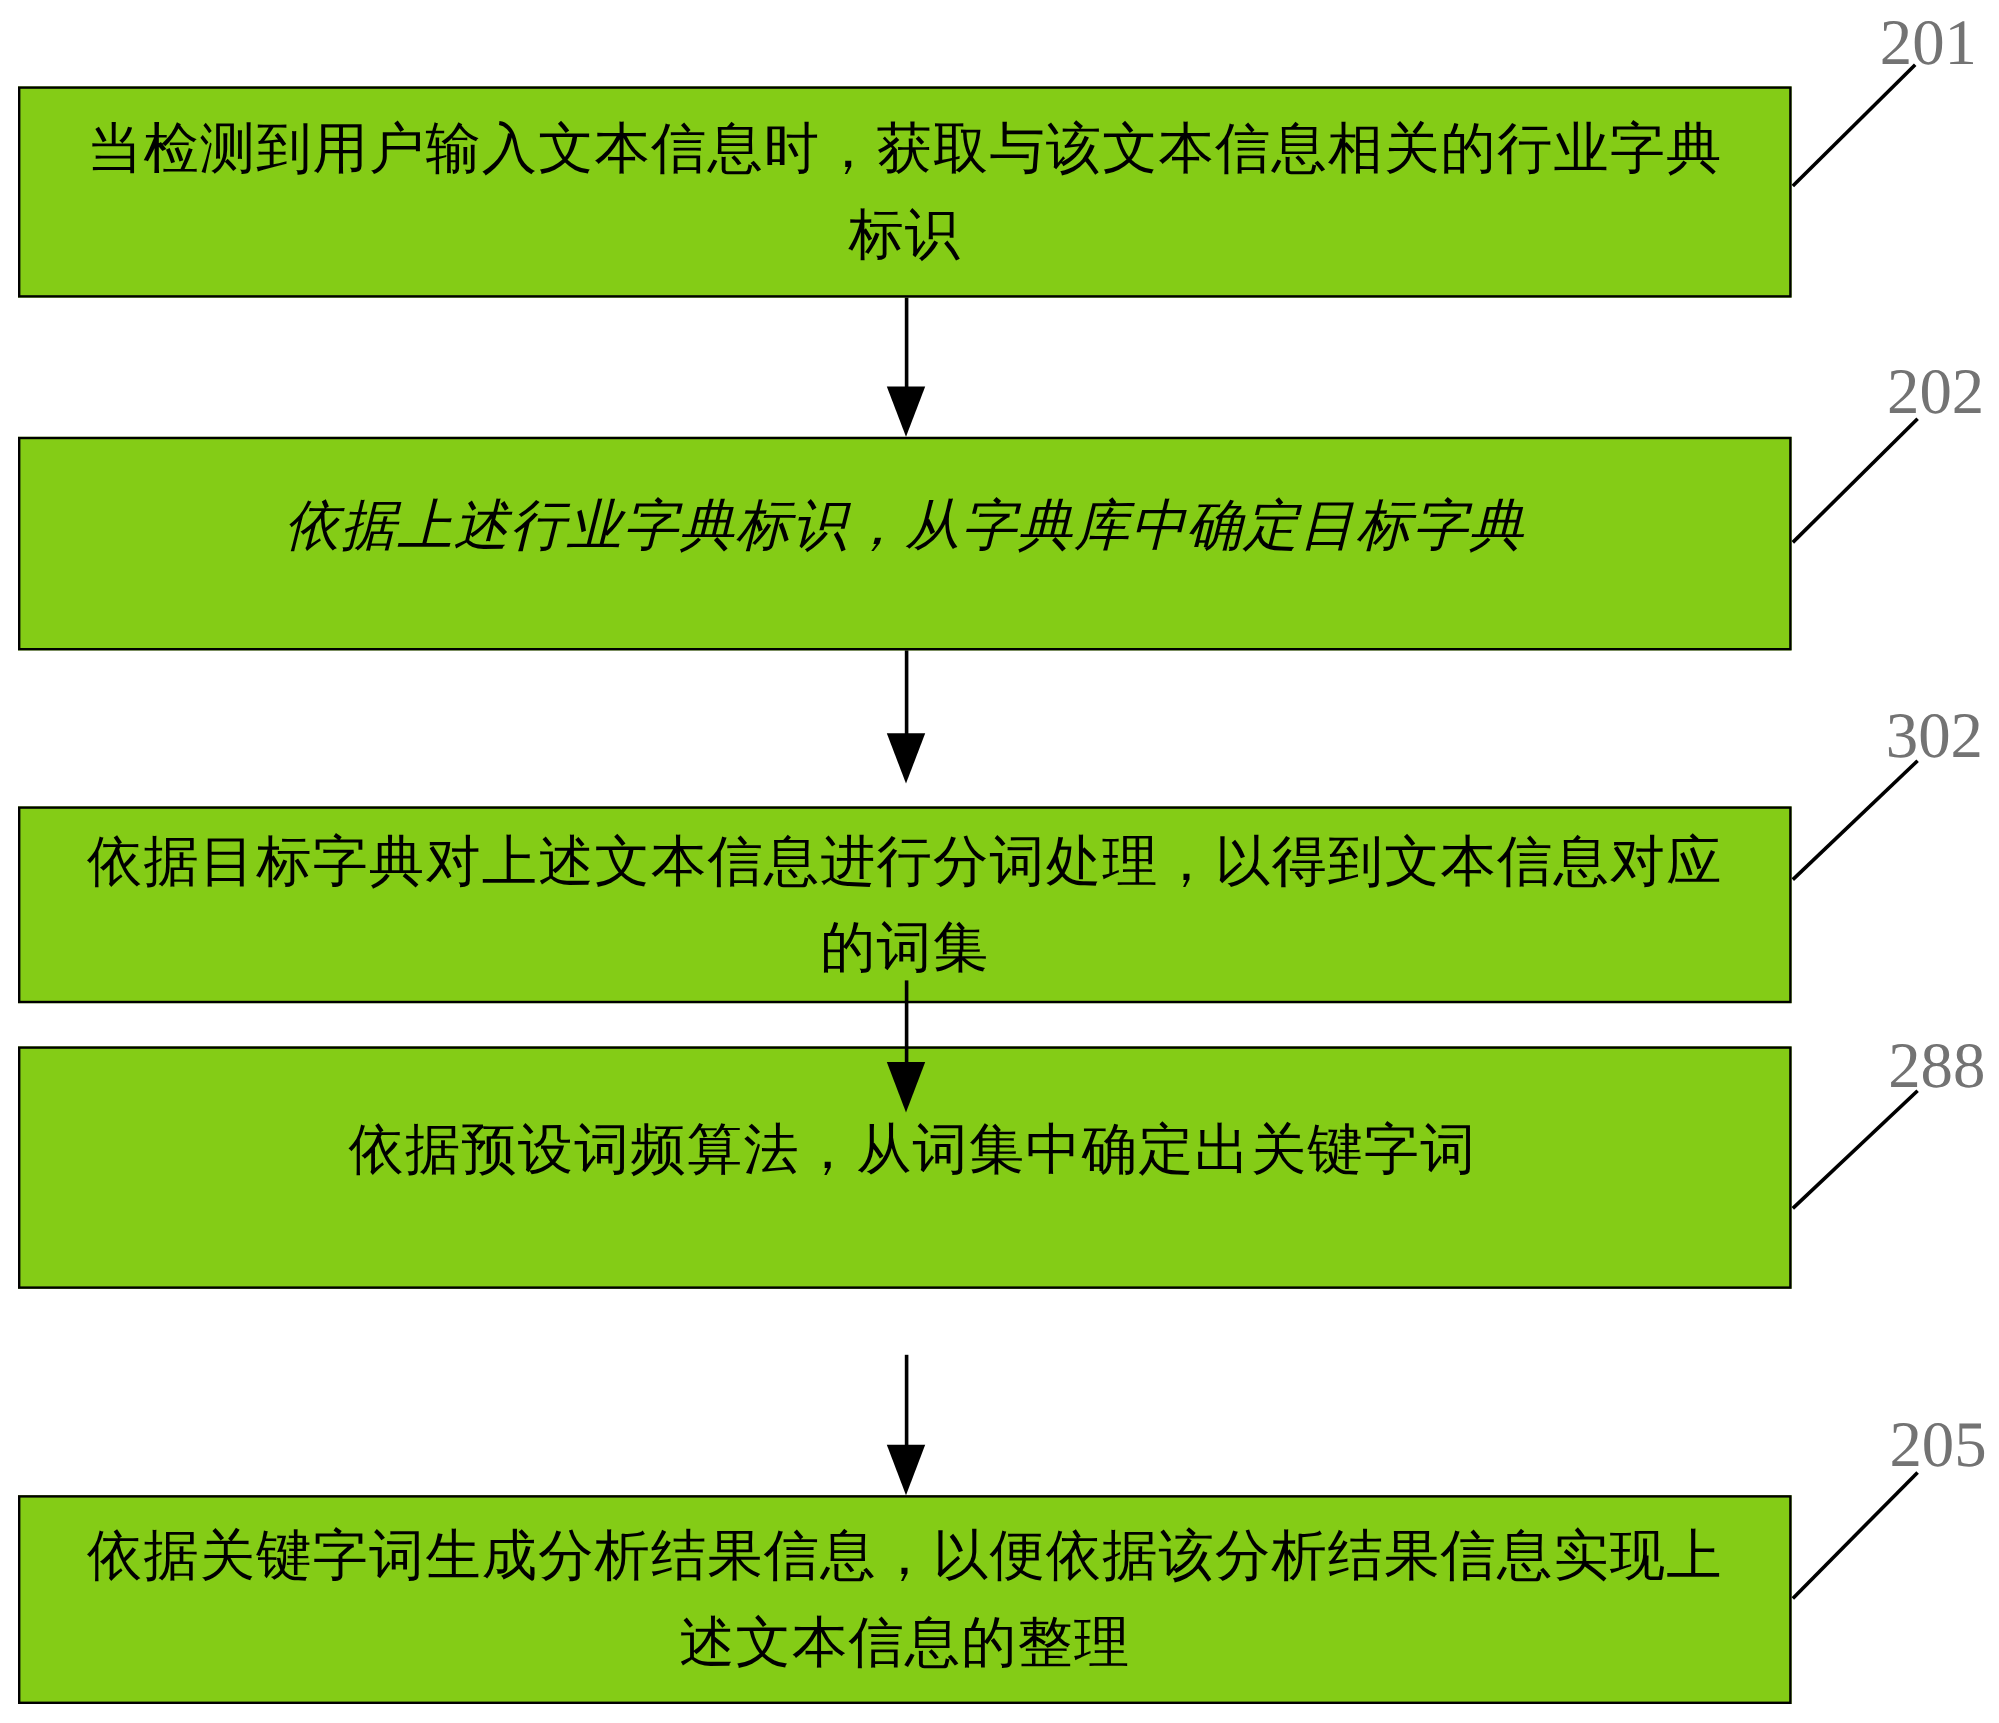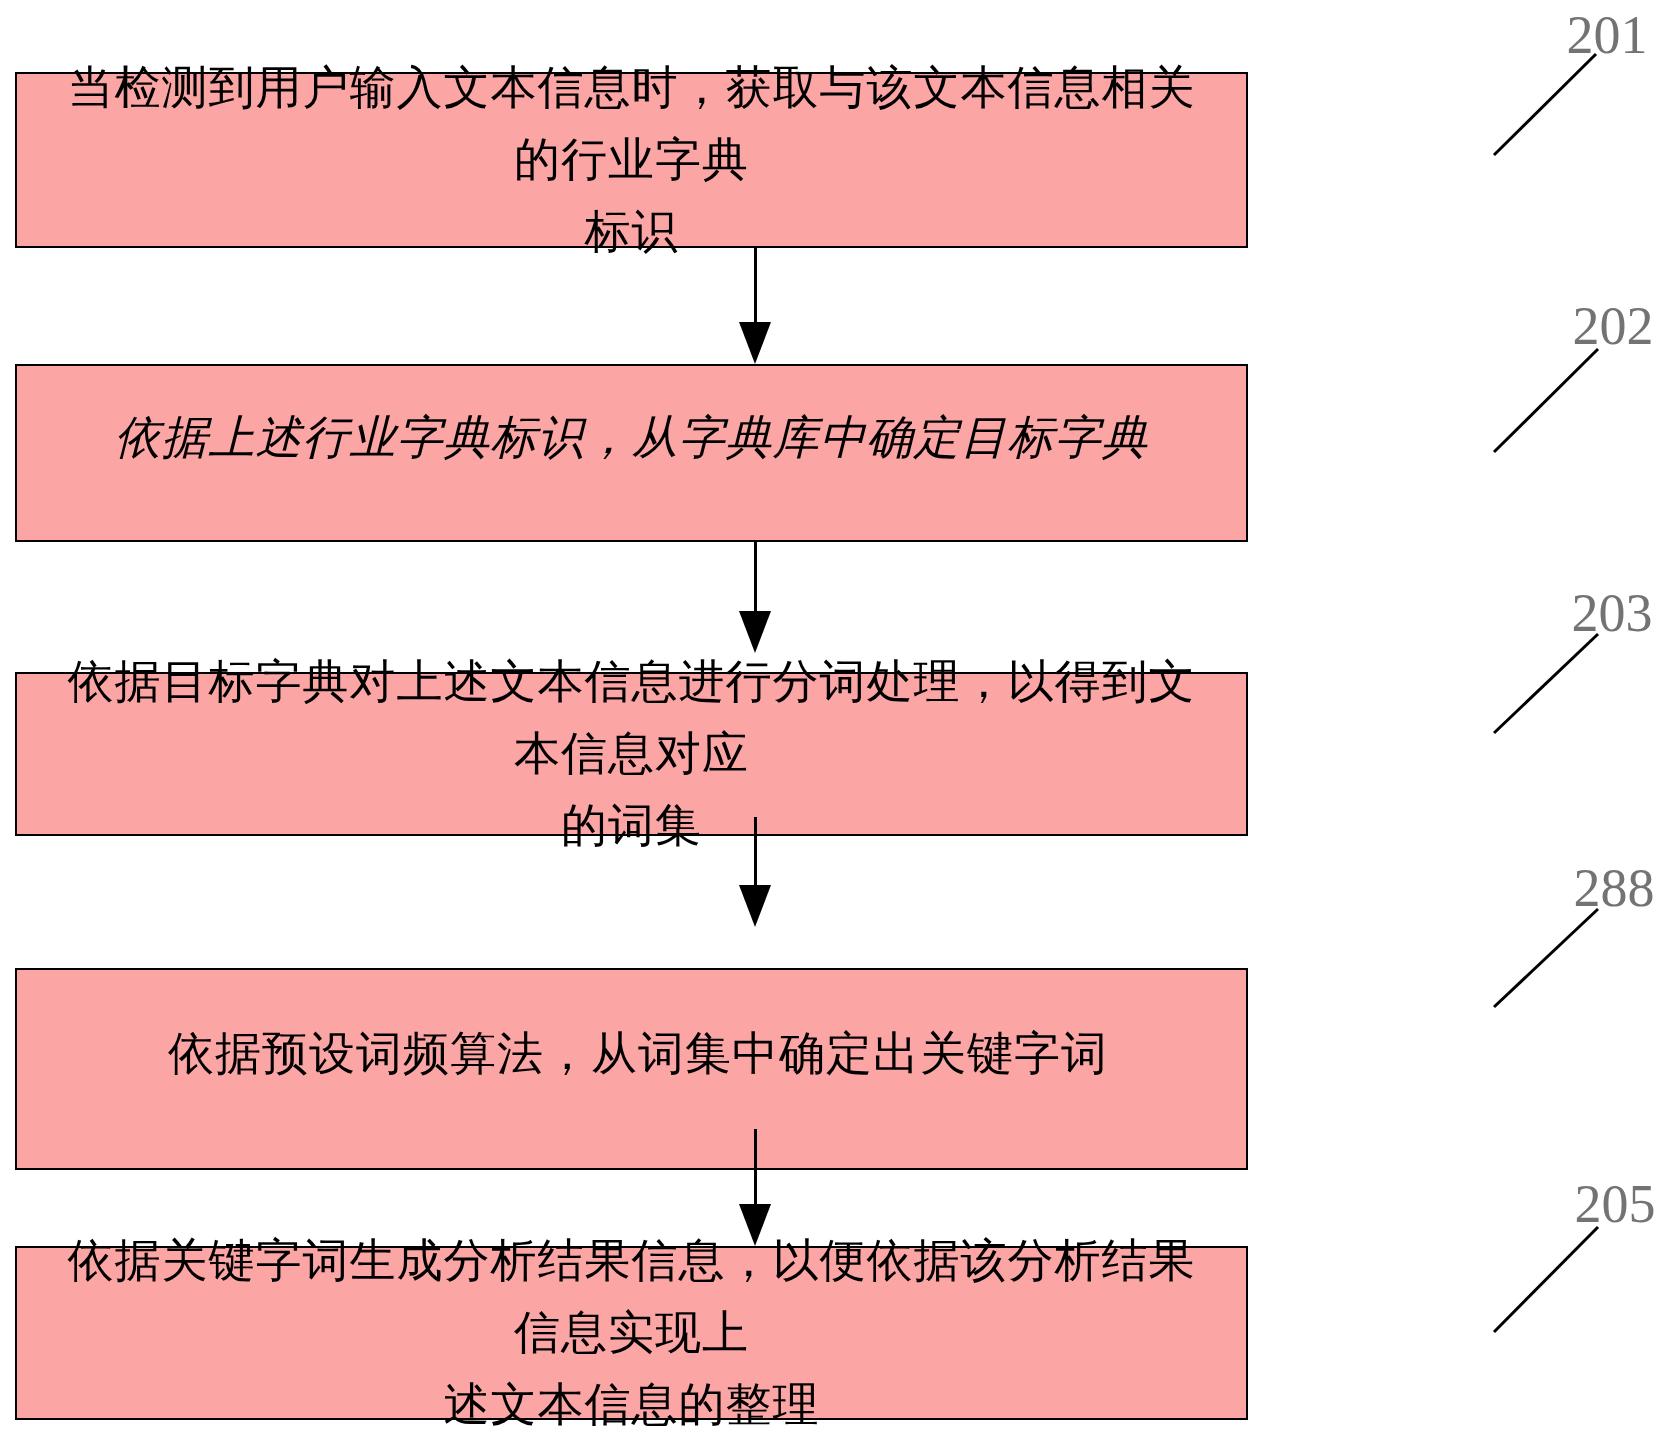--- a/index.html
+++ b/index.html
@@ -8,44 +8,44 @@
     width: 1666px;
     height: 1436px;
     background: #ffffff;
     font-family: "Liberation Serif", "DejaVu Serif", serif;
     color: #000;
     overflow: hidden;
   }
   .flow-box {
     position: absolute;
     left: 15px;
-    width: 1233px;
+    width: 1478px;
     border: 2px solid #000;
     box-sizing: border-box;
-    background: #fca5a5;
+    background: #84cc16;
     display: flex;
     align-items: center;
     justify-content: center;
   }
   .flow-box .step-text {
     width: 100%;
     padding: 0 37px;
     box-sizing: border-box;
     text-align: center;
     white-space: pre-line;
     font-size: 46px;
     letter-spacing: 1px;
     line-height: 72px;
     font-family: "Liberation Serif", "DejaVu Serif", serif;
   }
   .nudge-up .step-text { padding-bottom: 30px; }
   #box-1 { top: 72px;   height: 176px; }
   #box-2 { top: 364px;  height: 178px; font-style: italic; }
   #box-3 { top: 672px;  height: 164px; }
-  #box-4 { top: 968px;  height: 202px; padding-left: 13px; }
+  #box-4 { top: 872px;  height: 202px; padding-left: 13px; }
   #box-5 { top: 1246px; height: 174px; }
 
   .ref-num {
     position: absolute;
     transform: translate(-50%, -50%);
     font-size: 54px;
     line-height: 1;
     font-family: "Liberation Serif", "DejaVu Serif", serif;
     color: #737373;
     white-space: nowrap;
@@ -116,21 +116,21 @@
     <div class="step-text">依据预设词频算法，从词集中确定出关键字词</div>
   </div>
 
   <div id="box-5" class="flow-box">
     <div class="step-text">依据关键字词生成分析结果信息，以便依据该分析结果信息实现上
 述文本信息的整理</div>
   </div>
 
   <div id="ref-1" class="ref-num">201</div>
   <div id="ref-2" class="ref-num">202</div>
-  <div id="ref-3" class="ref-num">203</div>
+  <div id="ref-3" class="ref-num">302</div>
   <div id="ref-4" class="ref-num">288</div>
   <div id="ref-5" class="ref-num">205</div>
 
   <div id="arrow-1" class="arrow">
     <div class="stem"></div>
     <div class="head"></div>
   </div>
   <div id="arrow-2" class="arrow">
     <div class="stem"></div>
     <div class="head"></div>

